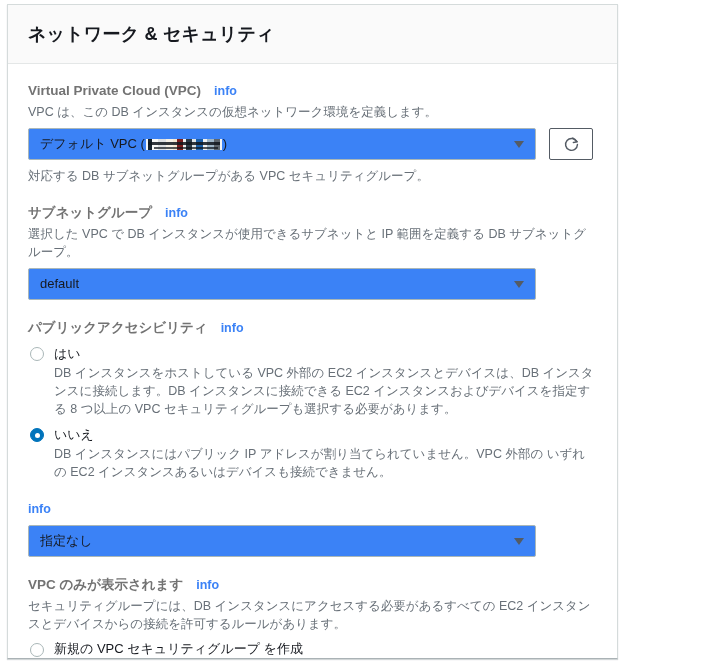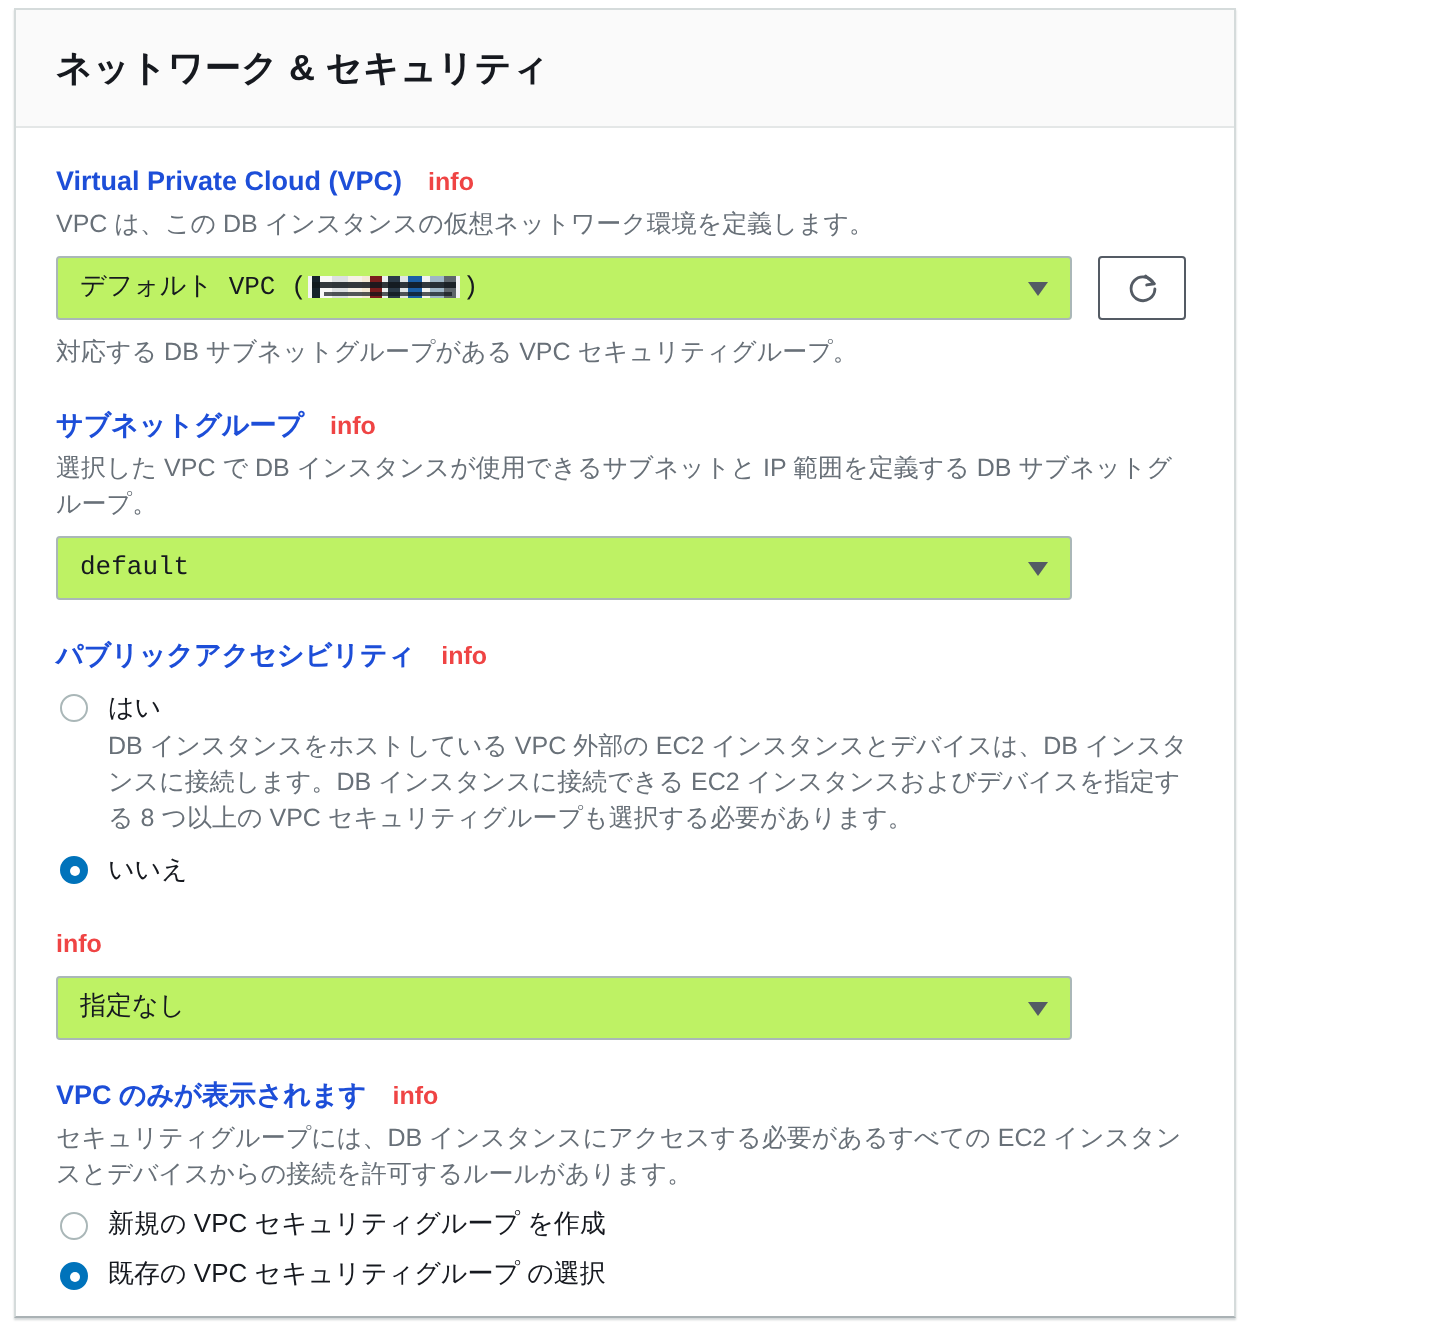--- a/index.html
+++ b/index.html
@@ -56,28 +56,28 @@
 
   .label-row {
     display: flex;
     align-items: baseline;
     gap: 13px;
     margin-bottom: 3px;
   }
   .field-label {
     font-size: 13.5px;
     font-weight: 700;
-    color: #1d4ed8;
+    color: #737373;
     line-height: 18px;
     white-space: nowrap;
   }
   .info-link {
     font-size: 12.5px;
     font-weight: 700;
-    color: #ef4444;
+    color: #3b82f6;
     text-decoration: none;
     line-height: 18px;
     cursor: pointer;
     white-space: nowrap;
   }
 
   .field-desc {
     font-size: 12.5px;
     color: #687078;
     line-height: 18px;
@@ -91,27 +91,26 @@
     gap: 13px;
   }
 
   .select-box {
     position: relative;
     width: 508px;
     height: 32px;
     box-sizing: border-box;
     border: 1px solid #aab7b8;
     border-radius: 2px;
-    background: #bef264;
+    background: #3b82f6;
     display: flex;
     align-items: center;
     padding: 0 30px 0 11px;
     cursor: pointer;
     overflow: hidden;
-    font-family: Liberation Mono, monospace;
   }
   .select-value {
     font-size: 13px;
     color: #16191f;
     line-height: 18px;
     white-space: nowrap;
     overflow: hidden;
     text-overflow: ellipsis;
   }
   .caret {
@@ -290,20 +289,21 @@
         <span class="radio-body">
           <span class="radio-label" style="display:block;">はい</span>
           <span class="radio-desc" style="display:block;">DB インスタンスをホストしている VPC 外部の EC2 インスタンスとデバイスは、DB インスタンスに接続します。DB インスタンスに接続できる EC2 インスタンスおよびデバイスを指定する 8 つ以上の VPC セキュリティグループも選択する必要があります。</span>
         </span>
       </div>
 
       <div class="radio-item checked">
         <span class="radio-mark"></span>
         <span class="radio-body">
           <span class="radio-label" style="display:block;">いいえ</span>
+          <span class="radio-desc" style="display:block;">DB インスタンスにはパブリック IP アドレスが割り当てられていません。VPC 外部の いずれの EC2 インスタンスあるいはデバイスも接続できません。</span>
         </span>
       </div>
     </div>
 
     <div class="field-group">
       <div class="label-row" style="margin-bottom:7px;">
         <a class="info-link">info</a>
       </div>
       <div class="select-box">
         <span class="select-value">指定なし</span>

